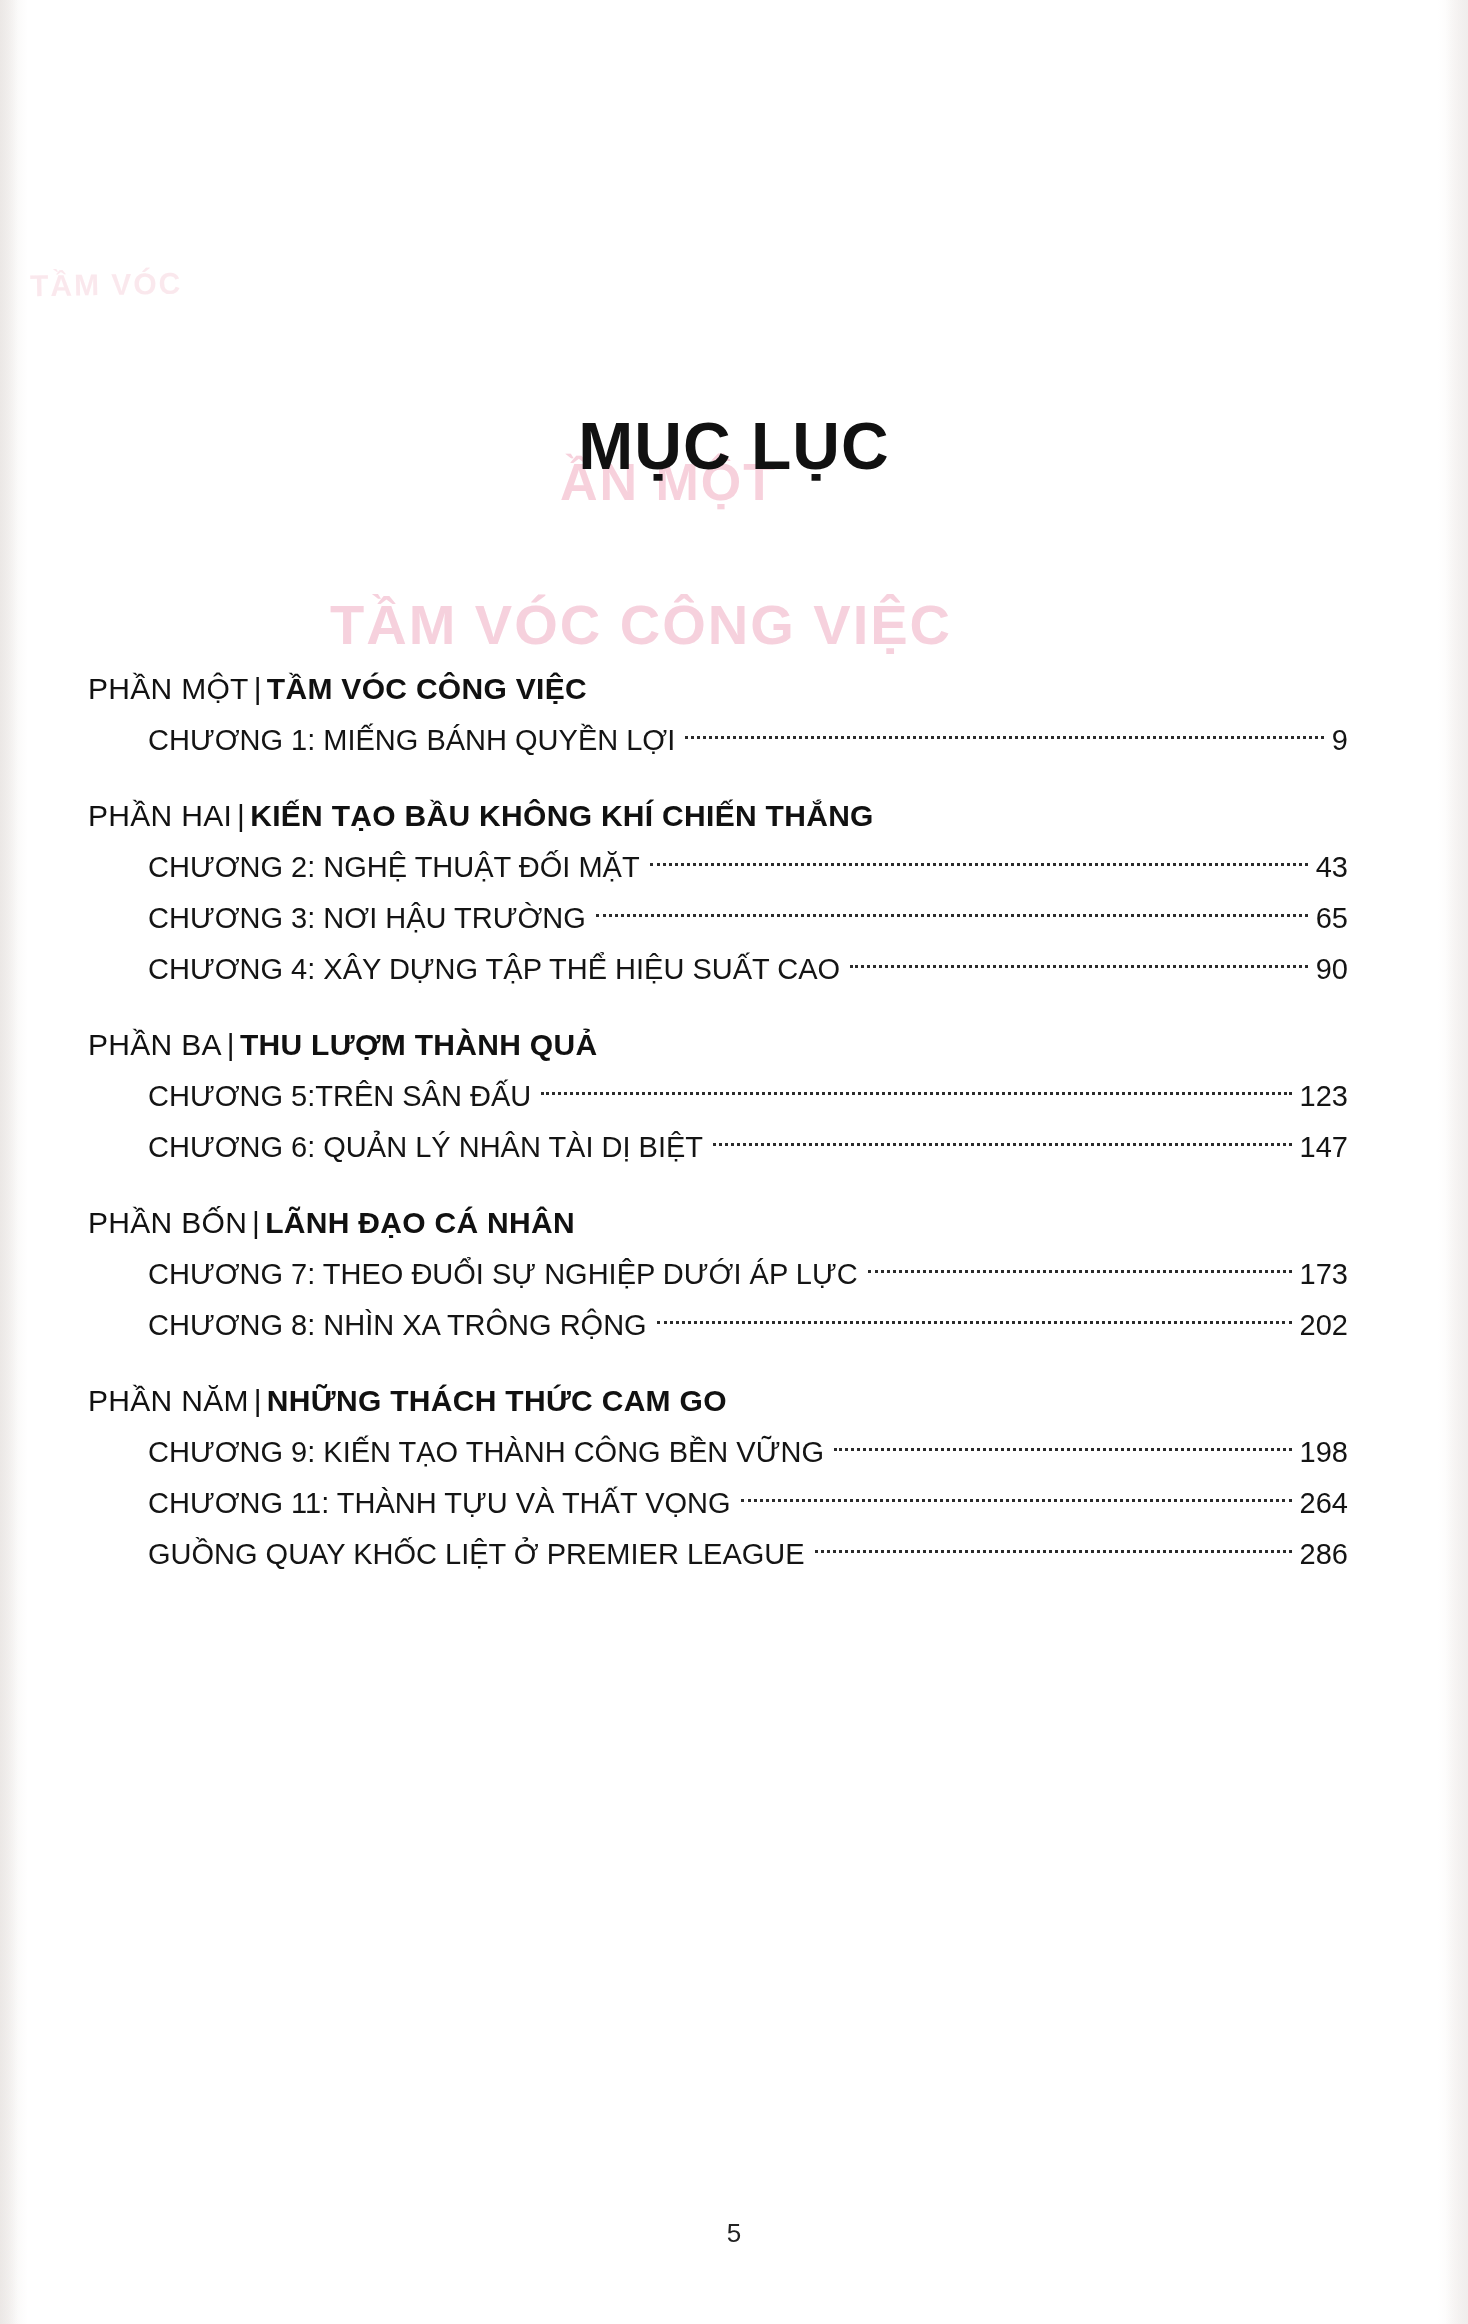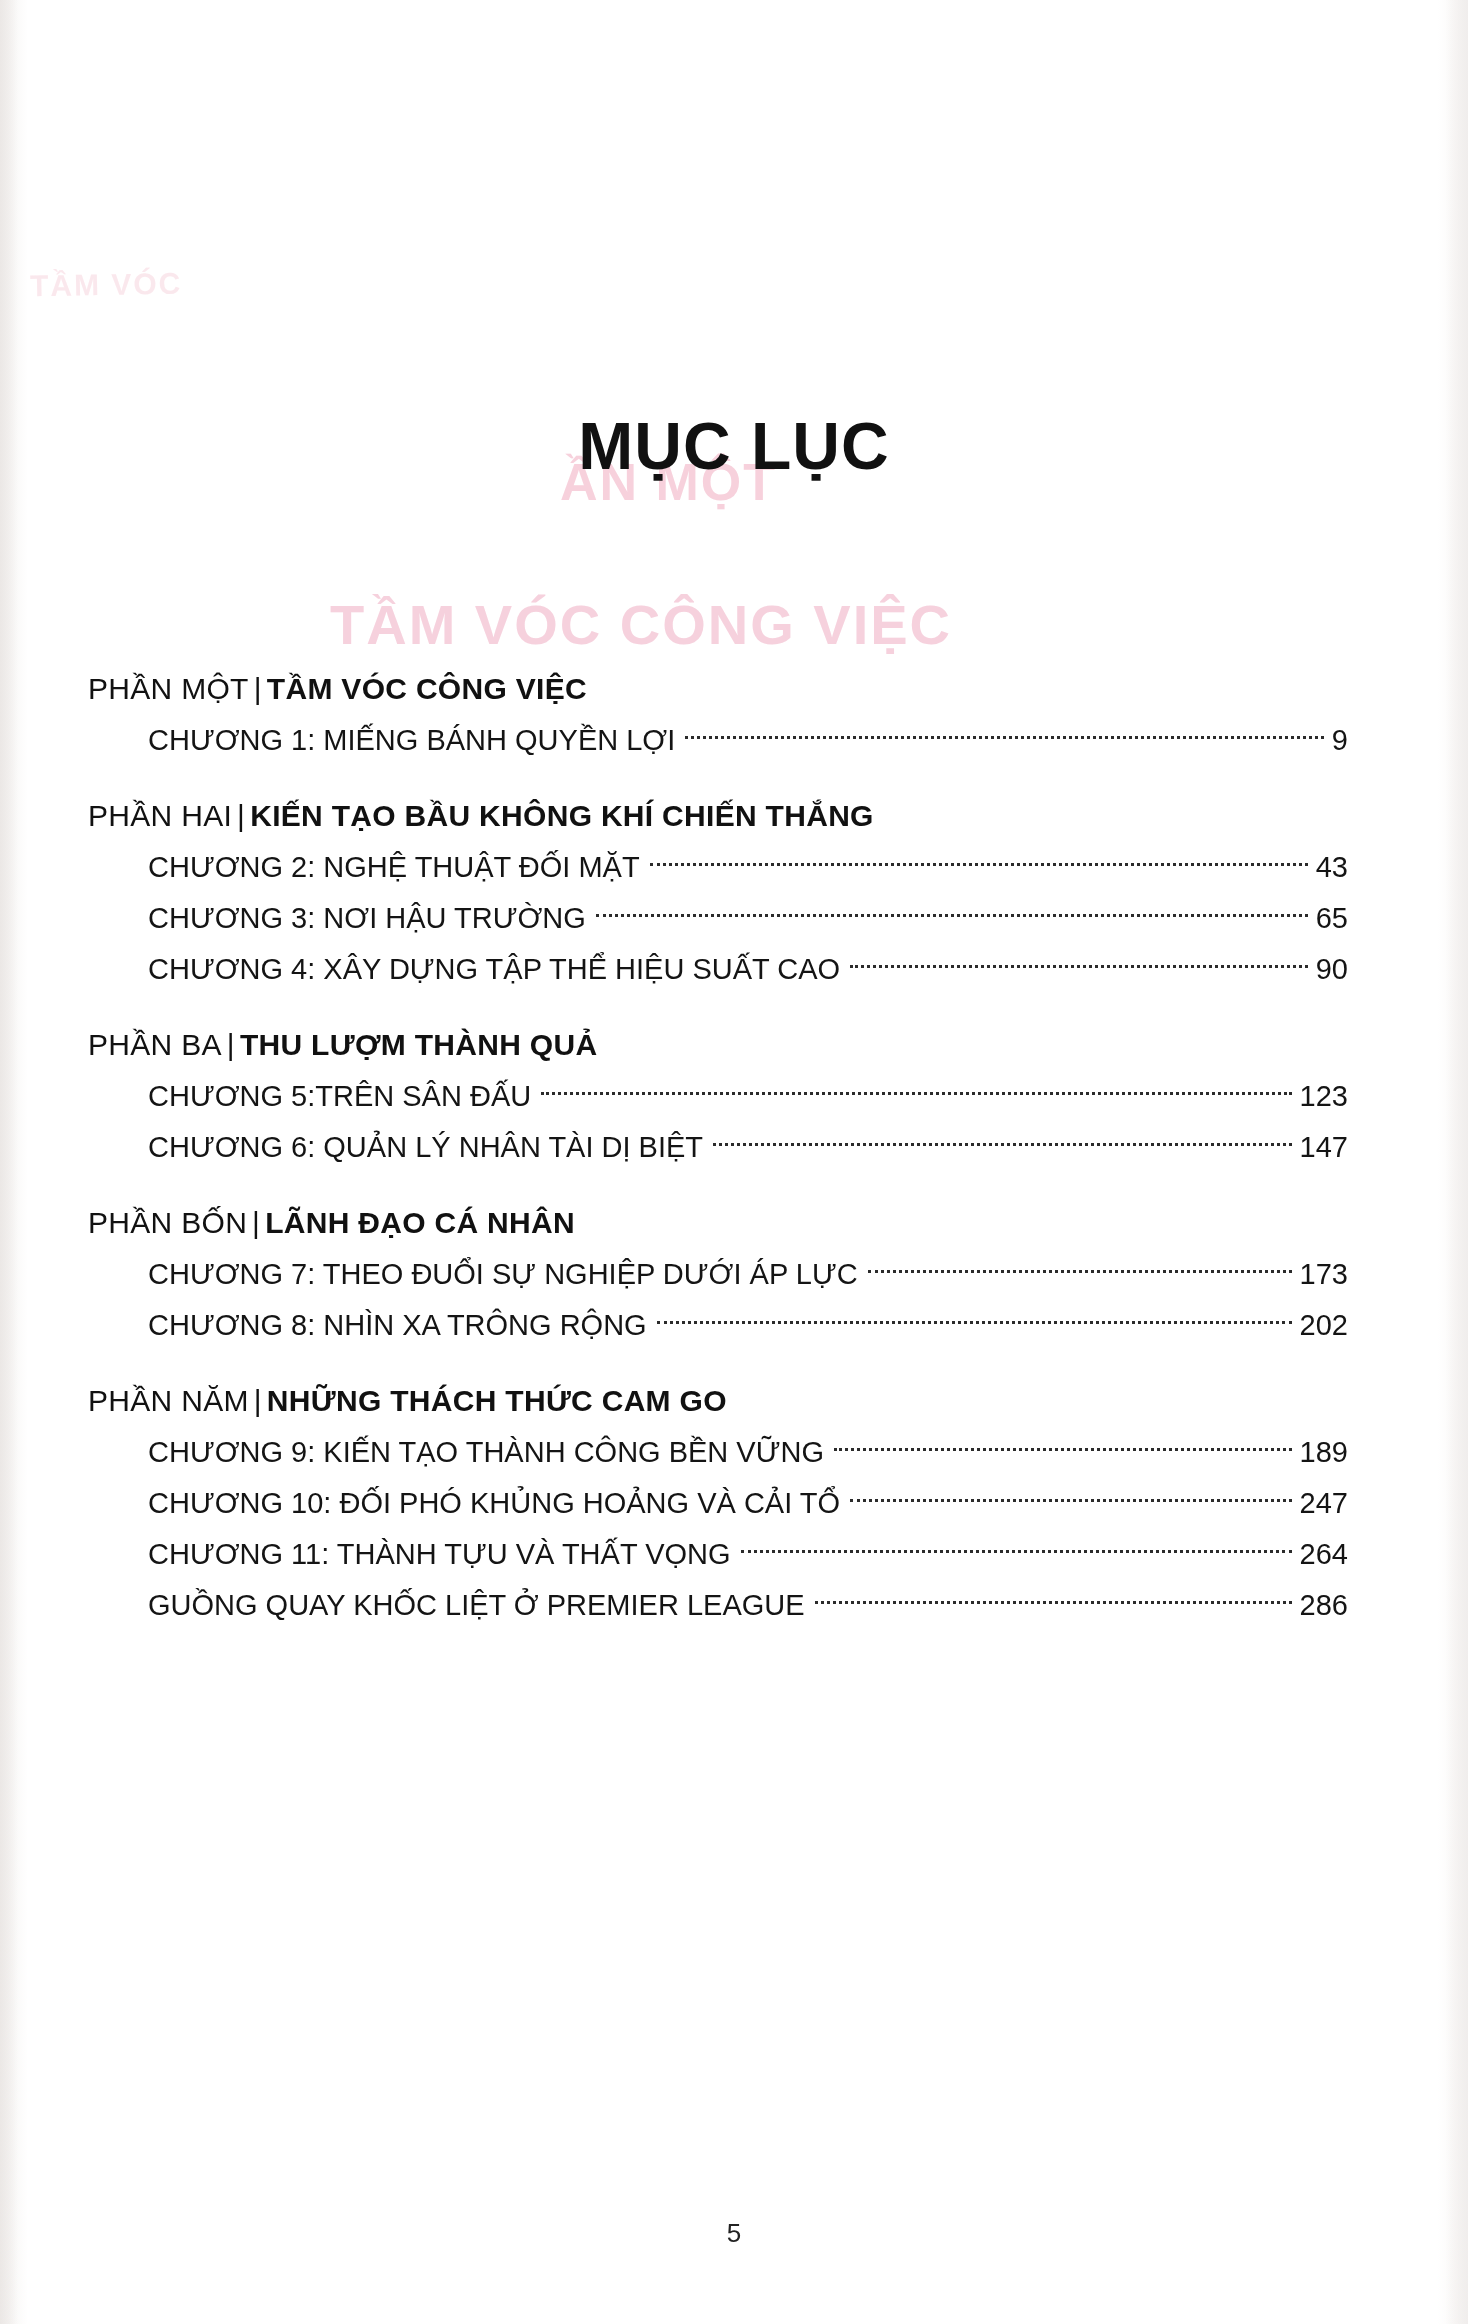--- a/index.html
+++ b/index.html
@@ -252,26 +252,21 @@
     </li>
 
     <li class="part">
       <div class="part-heading">
         <span class="part-label">PHẦN NĂM</span><span class="part-sep">|</span><span class="part-title">NHỮNG THÁCH THỨC CAM GO</span>
       </div>
       <ul class="chapters">
         <li class="chapter">
           <span class="ch-title">CHƯƠNG 9: KIẾN TẠO THÀNH CÔNG BỀN VỮNG</span>
           <span class="leader"></span>
-          <span class="ch-page">189</span>
-        </li>
-        <li class="chapter">
-          <span class="ch-title">CHƯƠNG 10: ĐỐI PHÓ KHỦNG HOẢNG VÀ CẢI TỔ</span>
-          <span class="leader"></span>
-          <span class="ch-page">247</span>
+          <span class="ch-page">198</span>
         </li>
         <li class="chapter">
           <span class="ch-title">CHƯƠNG 11: THÀNH TỰU VÀ THẤT VỌNG</span>
           <span class="leader"></span>
           <span class="ch-page">264</span>
         </li>
         <li class="chapter">
           <span class="ch-title">GUỒNG QUAY KHỐC LIỆT Ở PREMIER LEAGUE</span>
           <span class="leader"></span>
           <span class="ch-page">286</span>

